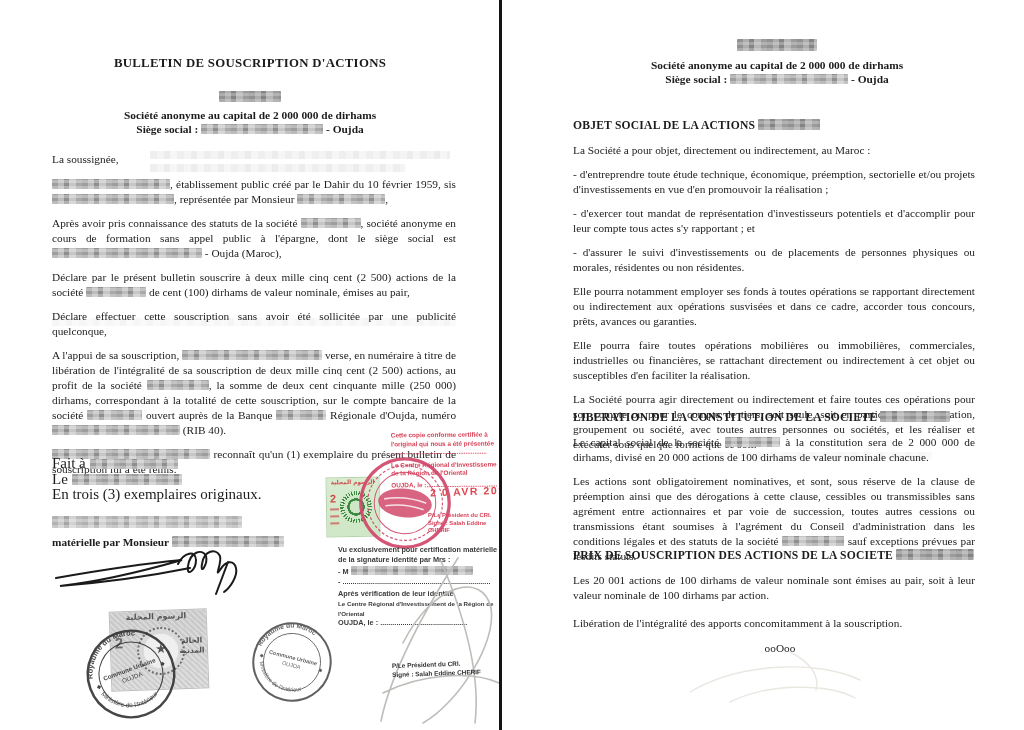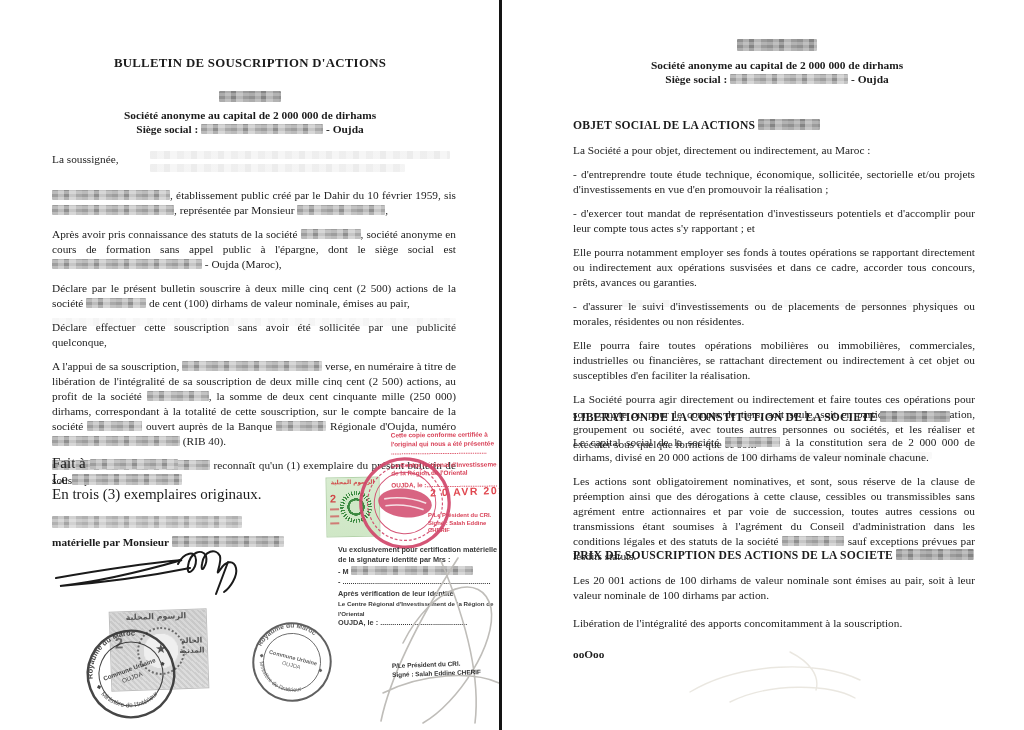--- a/index.html
+++ b/index.html
@@ -18,21 +18,21 @@
   .cap{font-weight:bold;font-size:11.4px;line-height:14px;}
   .lp-head{position:absolute;left:30px;width:440px;top:56px;text-align:center;}
   .rp-head{position:absolute;left:55px;width:440px;top:36px;text-align:center;}
   .lp-body{position:absolute;left:52px;width:404px;top:152px;font-size:11.3px;line-height:15px;text-align:justify;}
   .lp-body p{margin:0 0 9px 0;}
   .rp-col{position:absolute;left:71px;width:414px;font-size:11.3px;line-height:15px;text-align:justify;}
   .rp-col p{margin:0 12px 9px 0;}
   .hd{font-weight:bold;font-size:11.6px;letter-spacing:.2px;margin:0 0 10px 0;text-align:left;}
   .lp-fait{position:absolute;left:52px;top:456px;font-size:15px;line-height:15.5px;font-weight:normal;}
   .lp-rep{position:absolute;left:52px;top:516px;font-size:11.3px;line-height:15px;font-weight:bold;}
-  .sep-ooo{text-align:left;font-weight:bold;margin-top:16px;}
+  .sep-ooo{text-align:center;font-weight:normal;margin-top:10px;}
 
   
   .rd{
     display:inline-block;height:10px;vertical-align:-1px;border-radius:1px;
     background:
       repeating-linear-gradient(0deg, rgba(255,255,255,.30) 0 3px, rgba(0,0,0,0) 3px 6px),
       repeating-linear-gradient(90deg, #9e9e9e 0 6px, #bcbcbc 6px 12px, #8f8f8f 12px 17px, #c6c6c6 17px 24px, #a9a9a9 24px 30px);
   }
   .rd.dark{filter:brightness(.92);}
   .rd.soft{opacity:.8;}
@@ -105,21 +105,21 @@
       <span class="rd" style="width:122px"></span>
       <span>- Oujda</span>
     </div>
   </div>
 
   <div class="ghost" style="left:150px;top:151px;width:300px;height:8px"></div>
   <div class="ghost" style="left:150px;top:164px;width:255px;height:8px"></div>
   <div class="ghost fainter" style="left:52px;top:318px;width:404px;height:8px"></div>
 
   <div class="lp-body">
-    <p style="margin-bottom:21px">La soussignée,</p>
+    <p style="margin-bottom:10px">La soussignée,</p>
     <p>
       <span class="rd" style="width:118px"></span><span>, établissement public créé par le Dahir du 10 février 1959, sis</span>
       <span class="rd" style="width:122px"></span><span>, représentée par Monsieur</span>
       <span class="rd" style="width:88px"></span><span>,</span>
     </p>
     <p>
       <span>Après avoir pris connaissance des statuts de la société</span>
       <span class="rd" style="width:60px"></span><span>, société anonyme en cours de formation sans appel public à l'épargne, dont le siège social est</span>
       <span class="rd" style="width:150px"></span>
       <span>- Oujda (Maroc),</span>
@@ -268,24 +268,24 @@
 
   <div class="ghost fainter" style="left:120px;top:300px;width:330px;height:7px"></div>
   <div class="ghost fainter" style="left:200px;top:452px;width:230px;height:7px"></div>
 
   <div class="rp-col" style="top:118px">
     <div class="hd">
       <span>OBJET SOCIAL DE LA ACTIONS</span>
       <span class="rd dark" style="width:62px;height:11px"></span>
     </div>
     <p>La Société a pour objet, directement ou indirectement, au Maroc :</p>
-    <p>-  d'entreprendre toute étude technique, économique, sollicitée, sectorielle et/ou projets d'investissements en vue d'en promouvoir la réalisation ;</p>
+    <p>-  d'entreprendre toute étude technique, économique, préemption, sectorielle et/ou projets d'investissements en vue d'en promouvoir la réalisation ;</p>
     <p>-  d'exercer tout mandat de représentation d'investisseurs potentiels et d'accomplir pour leur compte tous actes s'y rapportant ; et</p>
+    <p>- d'assurer le suivi d'investissements ou de placements de personnes physiques ou morales, résidentes ou non résidentes.</p>
     <p>Elle pourra notamment employer ses fonds à toutes opérations se rapportant directement ou indirectement aux opérations susvisées et dans ce cadre, accorder tous concours, prêts, avances ou garanties.</p>
-    <p>- d'assurer le suivi d'investissements ou de placements de personnes physiques ou morales, résidentes ou non résidentes.</p>
     <p>Elle pourra faire toutes opérations mobilières ou immobilières, commerciales, industrielles ou financières, se rattachant directement ou indirectement à cet objet ou susceptibles d'en faciliter la réalisation.</p>
     <p>La Société pourra agir directement ou indirectement et faire toutes ces opérations pour son compte ou pour le compte de tiers, soit seule, soit en participation, association, groupement ou société, avec toutes autres personnes ou sociétés, et les réaliser et exécuter sous quelque forme que ce soit.</p>
   </div>
 
   <div class="rp-col" style="top:410px">
     <div class="hd">
       <span>LIBERATION DE LA CONSTITUTION DE LA SOCIETE</span>
       <span class="rd dark" style="width:70px;height:11px"></span>
     </div>
     <p>

